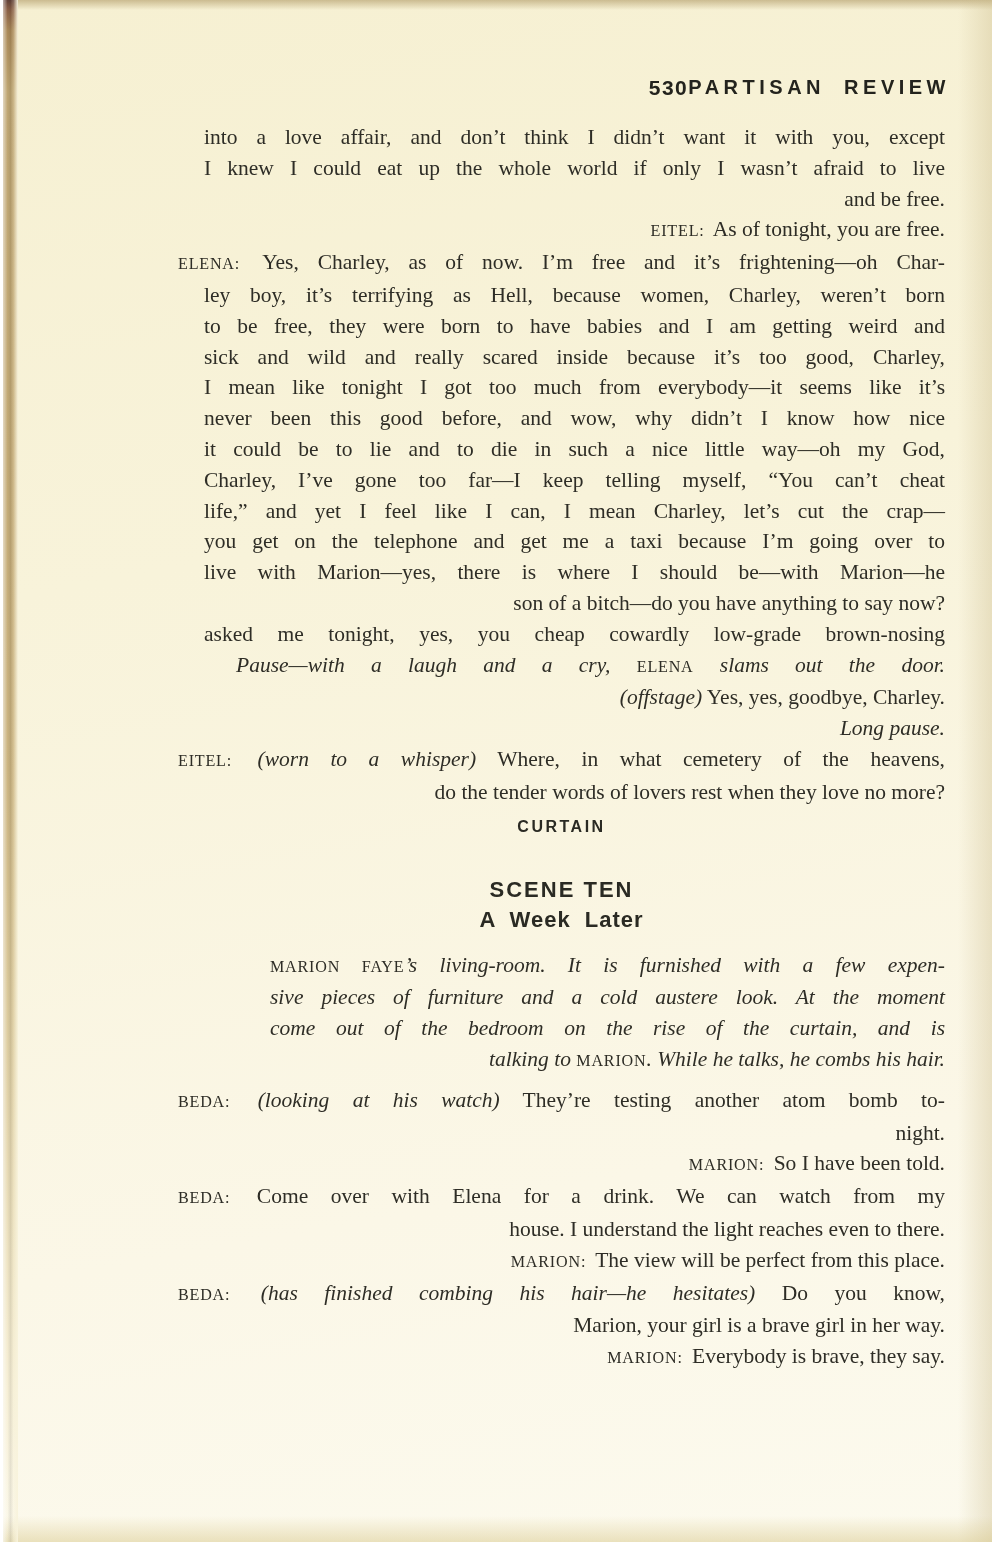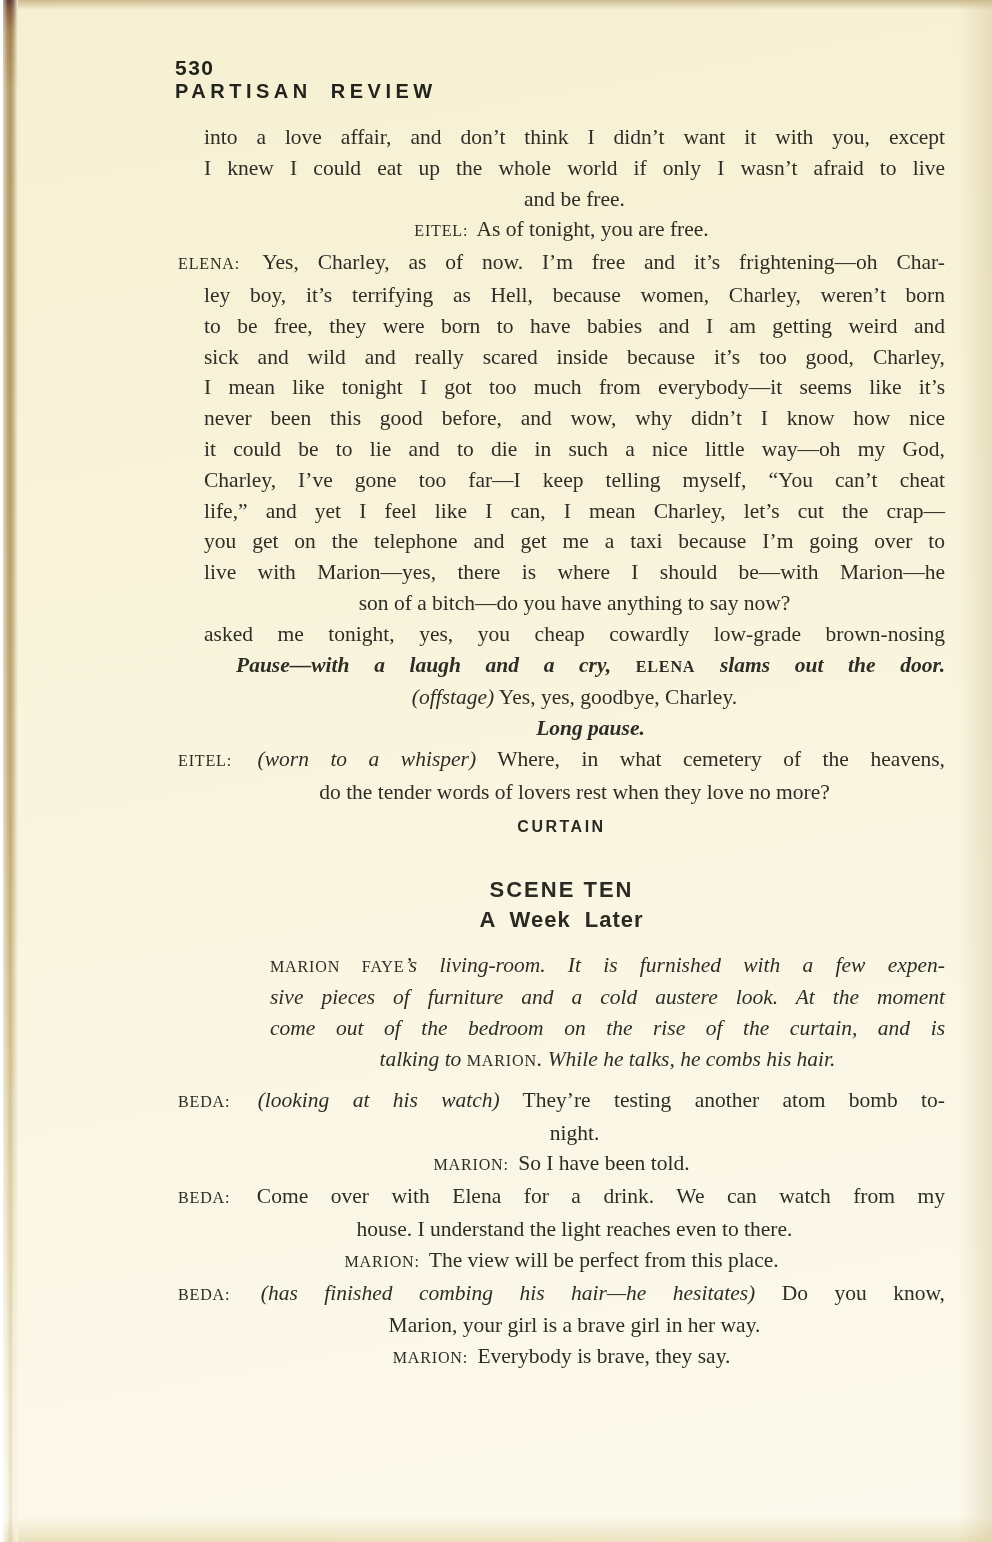--- a/index.html
+++ b/index.html
@@ -27,39 +27,39 @@
   }
   .edge-top { position: absolute; top: 0; left: 0; right: 0; height: 10px;
     background: linear-gradient(180deg, rgba(168,144,90,0.55), rgba(168,144,90,0)); }
   .edge-right { position: absolute; top: 0; right: 0; width: 34px; height: 100%;
     background: linear-gradient(270deg, rgba(203,187,140,0.38), rgba(203,187,140,0)); }
   .edge-bottom { position: absolute; bottom: 0; left: 0; right: 0; height: 26px;
     background: linear-gradient(0deg, rgba(216,200,140,0.5), rgba(216,200,140,0)); }
 
   
   .header {
-    position: absolute; top: 56px; left: 175px; width: 775px;
+    position: absolute; top: 76px; left: 175px; width: 775px;
     display: flex; justify-content: flex-end; align-items: flex-start;
-    font-family: "Liberation Sans", sans-serif; font-weight: 700; color: #23231d; flex-direction: column;
+    font-family: "Liberation Sans", sans-serif; font-weight: 700; color: #23231d;
   }
   .page-number { font-size: 21px; letter-spacing: 1.5px; }
   .journal-title { font-size: 20px; letter-spacing: 4.5px; word-spacing: 9px; }
 
   
   .content {
     position: absolute; left: 178px; top: 122px; width: 767px;
     font-size: 21.5px; line-height: 30.8px;
   }
   .block { margin: 0; }
   .line { min-height: 30.8px; }
   .line.just { text-align: justify; text-align-last: justify; }
-  .line.last { text-align: center; }
+  .line.last { text-align: right; }
   .ind0 { padding-left: 0; }
   .ind1 { padding-left: 26px; }
-  .ind2 { padding-left: 58px; font-weight: bold; }
+  .ind2 { padding-left: 58px; }
   .ind3 { padding-left: 92px; }
   .it { font-style: italic; }
   .sc { font-size: 0.75em; letter-spacing: 0.8px; }
   .lb { font-size: 0.75em; letter-spacing: 0.8px; padding-right: 4px; }
 
   .curtain, .scene-heading, .scene-subheading {
     text-align: center;
     font-family: "Liberation Sans", sans-serif;
     font-weight: 700; color: #2a2a23;
   }

